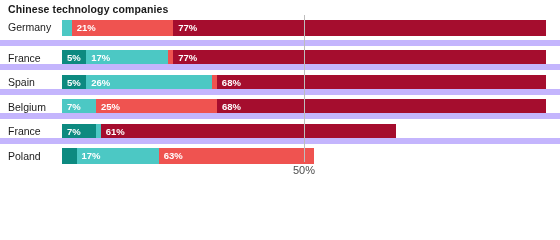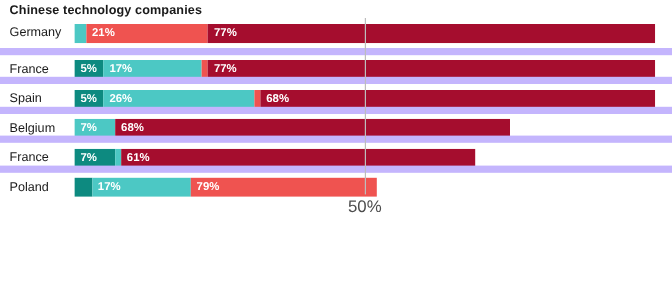--- a/index.html
+++ b/index.html
@@ -93,21 +93,21 @@
   #gridline {
     position: absolute;
     top: 15px;
     width: 1px;
     background: #bdbdbd;
     height: 147px;
   }
 
   #axis-tick {
     position: absolute;
-    font-size: 14px;
+    font-size: 11px;
     color: #4d4d4d;
     white-space: nowrap;
     transform: translateX(-50%);
   }
 </style>
 </head>
 <body>
 
 <div id="chart-root">
 
@@ -155,20 +155,23 @@
             <span class="seg-label">68%</span>
           </div>
         </div>
       </div>
       <div class="row">
         <div class="row-label">Belgium</div>
         <div class="bar">
           <div class="seg" style="flex: 0 0 7%; background: rgb(76, 200, 196);">
             <span class="seg-label">7%</span>
           </div>
+          <div class="seg" style="flex: 0 0 25%; background: rgb(239, 83, 80);">
+            <span class="seg-label">25%</span>
+          </div>
           <div class="seg" style="flex: 0 0 68%; background: rgb(165, 13, 46);">
             <span class="seg-label">68%</span>
           </div>
         </div>
       </div>
       <div class="row">
         <div class="row-label">France</div>
         <div class="bar">
           <div class="seg" style="flex: 0 0 7%; background: rgb(13, 138, 128);">
             <span class="seg-label">7%</span>
@@ -180,21 +183,21 @@
         </div>
       </div>
       <div class="row">
         <div class="row-label">Poland</div>
         <div class="bar">
           <div class="seg" style="flex: 0 0 3%; background: rgb(13, 138, 128);"></div>
           <div class="seg" style="flex: 0 0 17%; background: rgb(76, 200, 196);">
             <span class="seg-label">17%</span>
           </div>
           <div class="seg" style="flex: 0 0 32%; background: rgb(239, 83, 80);">
-            <span class="seg-label">79%</span>
+            <span class="seg-label">63%</span>
           </div>
         </div>
       </div>
     </div>
 
   <div id="gridline" style="left: 304px;"></div>
 
   <div id="axis-tick" style="left: 304px; top: 164px;">50%</div>
 
 </div>

